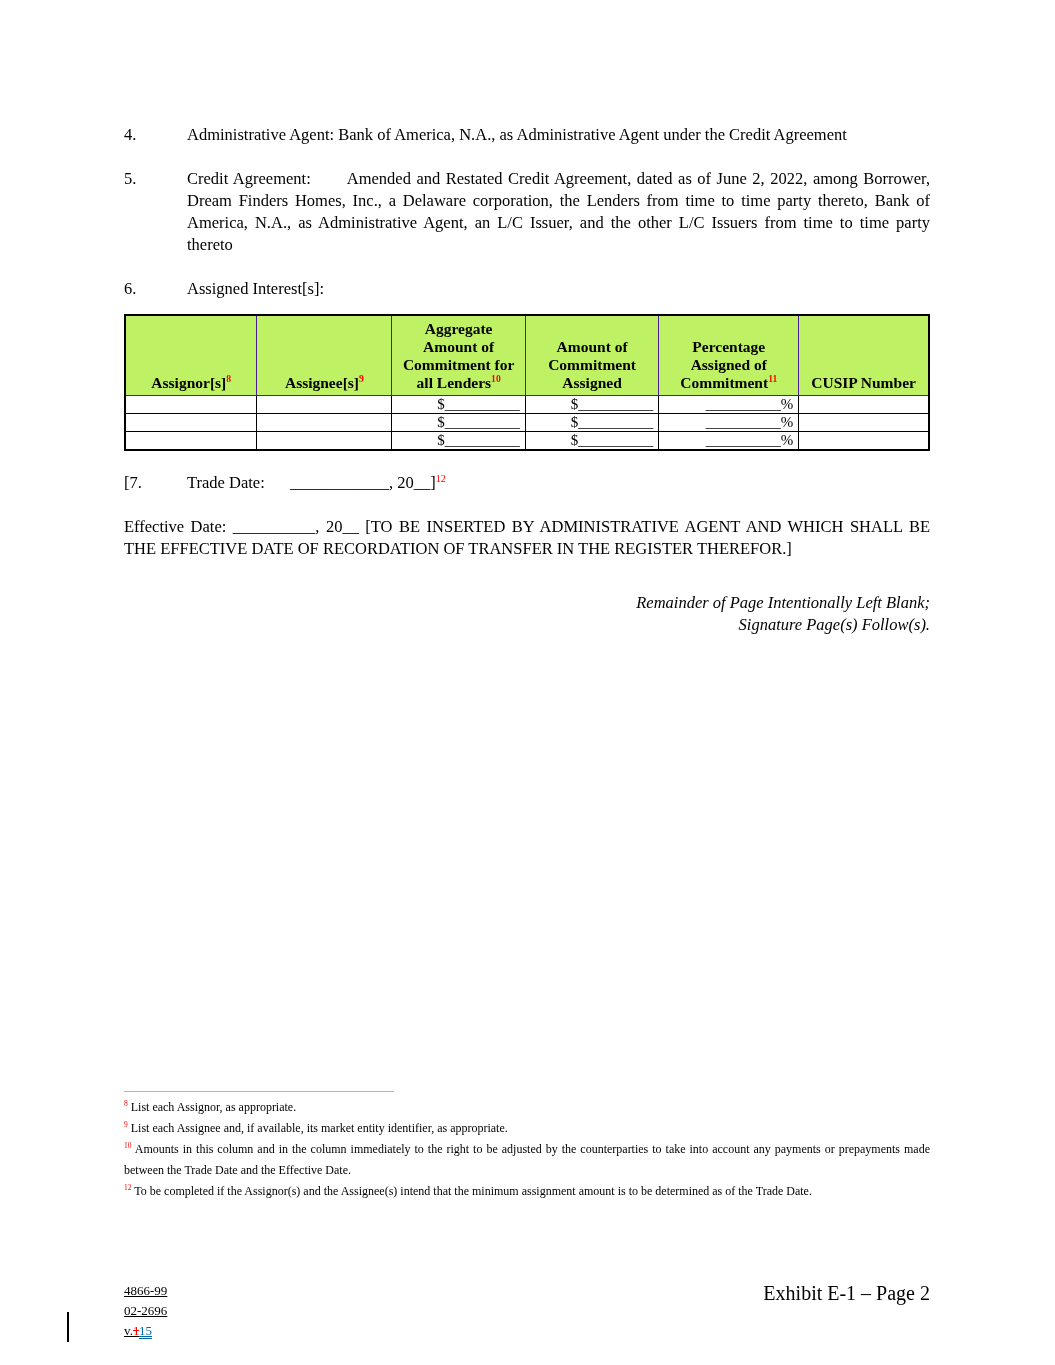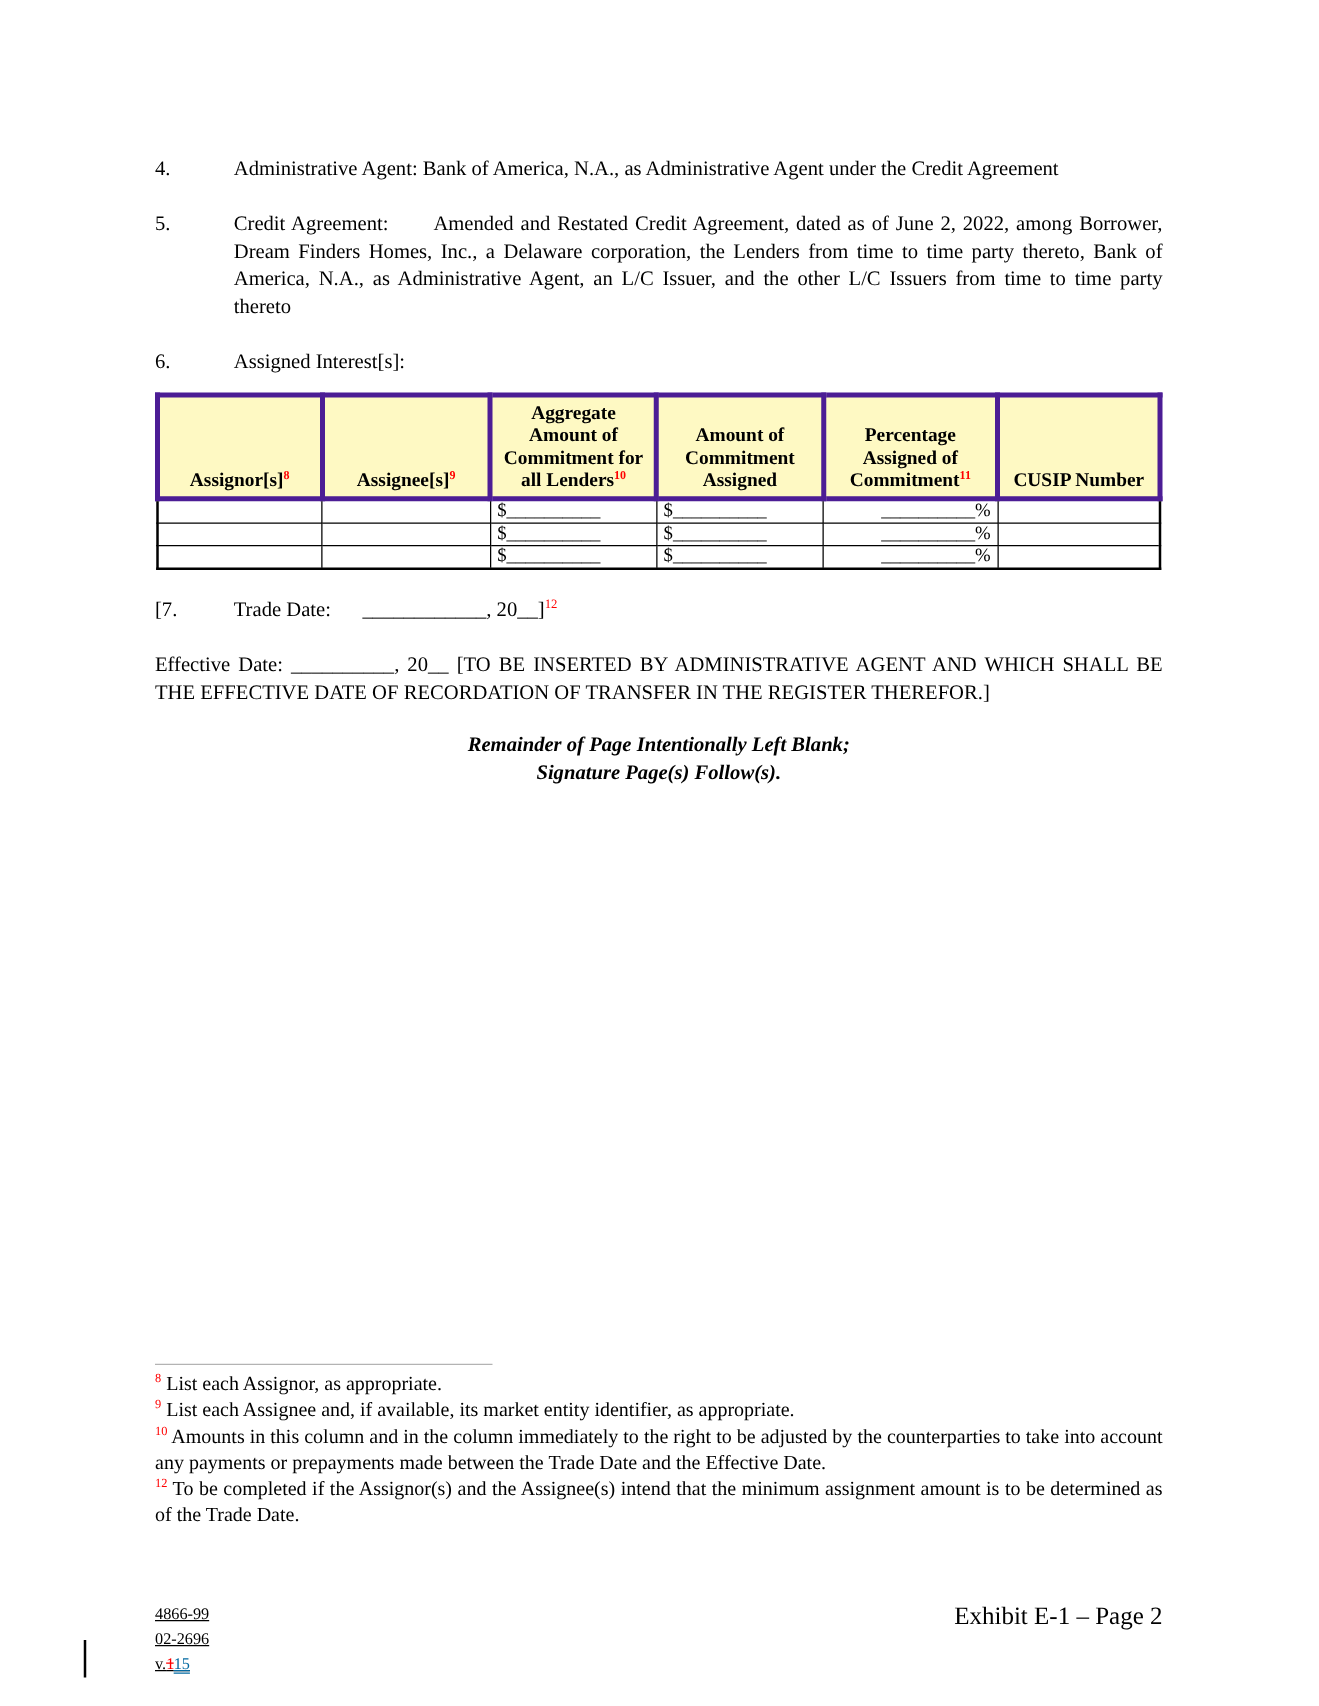--- a/index.html
+++ b/index.html
@@ -13,41 +13,41 @@
     margin:0 auto;
   }
   .content { position:absolute; left:124px; top:124px; width:806px; font-size:16.5px; line-height:22px; }
 
   .num-item { position:relative; padding-left:63px; text-align:justify; margin:0 0 22px 0; }
   .num-item .num { position:absolute; left:0; top:0; }
   .tab-gap { display:inline-block; width:36px; }
 
   table.assign { width:100%; border-collapse:collapse; border:2px solid #000; margin-top:14px; table-layout:fixed; }
   table.assign th {
-    border:4px solid #4c1d95; background:#fef9c3;
+    border:1px solid #4c1d95; background:#bef264;
     font-weight:bold; text-align:center; vertical-align:bottom;
     font-size:15.5px; line-height:18px; padding:4px 5px 3px 5px; height:75px;
     box-sizing:border-box;
   }
   table.assign td { border:1px solid #000; height:18px; font-size:15px; line-height:17px; padding:0 5px; box-sizing:border-box; }
-  td.cell-dollar { text-align:left; }
+  td.cell-dollar { text-align:right; }
   td.cell-pct { text-align:right; }
 
   sup { font-size:0.62em; vertical-align:super; line-height:0; }
   .red { color:#ff0000; }
 
   .trade-line { margin:21px 0 0 0; }
   .trade-line .tnum { display:inline-block; width:63px; }
   .trade-line .tlabel { display:inline-block; width:103px; }
 
   .eff-par { margin:22px 0 0 0; text-align:justify; }
 
-  .notice { margin:20px 0 0 0; text-align:center; font-weight:bold; font-style:italic; }
+  .notice { margin:32px 0 0 0; text-align:right; font-weight:normal; font-style:italic; }
 
-  .footnotes { position:absolute; left:124px; top:1091px; width:806px; font-size:16px; line-height:21px; }
+  .footnotes { position:absolute; left:124px; top:1091px; width:806px; font-size:12px; line-height:21px; }
   .fn-sep { width:270px; border-top:1px solid #b3b3b3; margin:0 0 5px 0; }
   .footnotes p { margin:0; text-align:justify; }
 
   .footer-left { position:absolute; left:124px; top:1281px; font-size:13px; line-height:20px;text-decoration:underline; }
   .footer-right { position:absolute; right:125px; top:1282px; font-size:20px; }
   .del { color:#ff0000; text-decoration:line-through; }
   .ins { color:#0369a1; text-decoration:underline; text-decoration-style:double; }
   .change-bar { position:absolute; left:67px; top:1312px; width:2px; height:30px; background:#000; }
 </style>
 </head>

